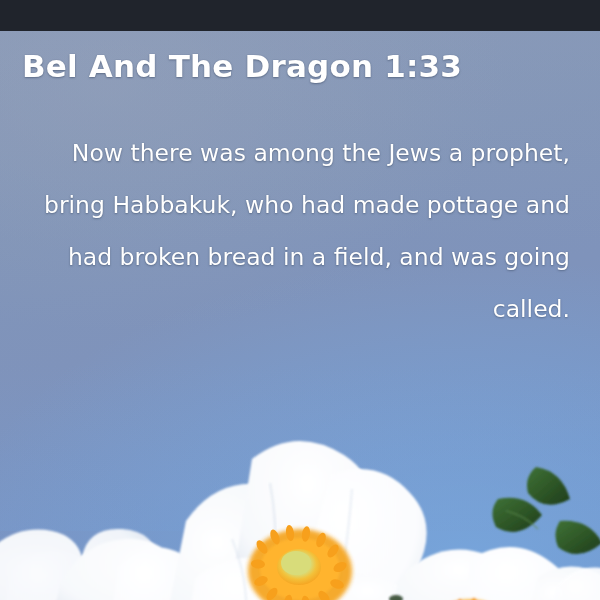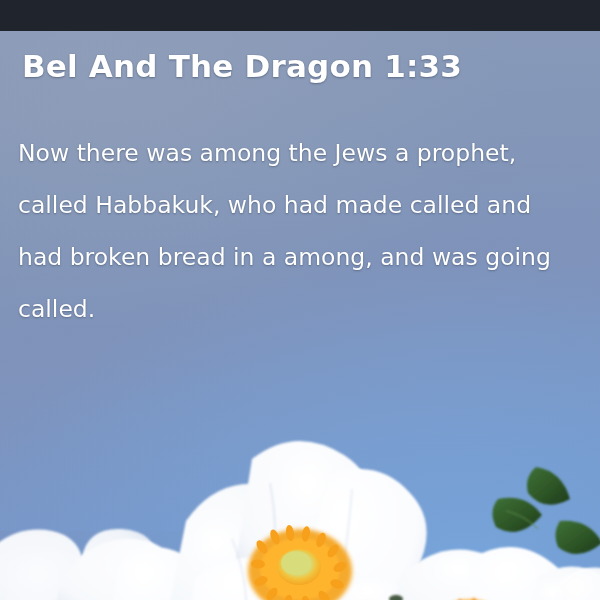--- a/index.html
+++ b/index.html
@@ -46,24 +46,24 @@
     font-size: 31px;
     font-weight: bold;
     color: #ffffff;
     letter-spacing: 0.2px;
     white-space: nowrap;
     text-shadow: 0 1px 2px rgba(60,75,100,0.55), 0 0 1px rgba(60,75,100,0.4);
   }
 
   #verse-body {
     position: absolute;
-    left: 18px;
+    left: 30px;
     right: 30px;
     top: 96px;
-    text-align: left;
+    text-align: right;
     font-size: 23.5px;
     line-height: 52px;
     color: #ffffff;
     text-shadow: 0 1px 2px rgba(60,75,100,0.5), 0 0 1px rgba(60,75,100,0.35);
   }
   #verse-body .vline { display: block; white-space: nowrap; }
 
   
   .flora {
     position: absolute;
@@ -209,19 +209,19 @@
 
       <ellipse cx="396" cy="228" rx="7" ry="4" fill="#1e3418" opacity="0.8" filter="url(#soft)"></ellipse>
       <ellipse cx="356" cy="248" rx="6" ry="3.4" fill="#24401d" opacity="0.7" filter="url(#soft)"></ellipse>
     </svg>
   </div>
 
   <div class="text-layer">
     <div id="verse-title">Bel And The Dragon 1:33</div>
     <div id="verse-body">
       <span class="vline">Now there was among the Jews a prophet,</span>
-      <span class="vline">called Habbakuk, who had made called and</span>
-      <span class="vline">had broken bread in a among, and was going</span>
+      <span class="vline">bring Habbakuk, who had made pottage and</span>
+      <span class="vline">had broken bread in a field, and was going</span>
       <span class="vline">called.</span>
     </div>
   </div>
 
 </div>
 
 </body></html>

